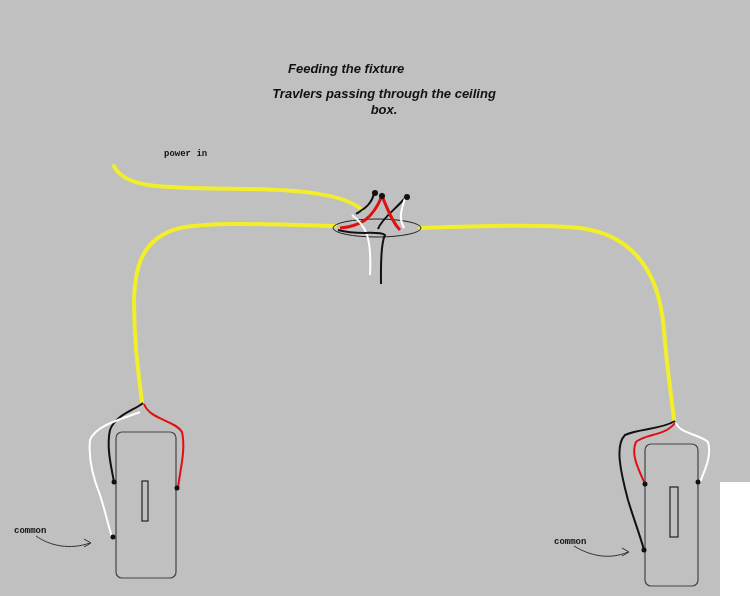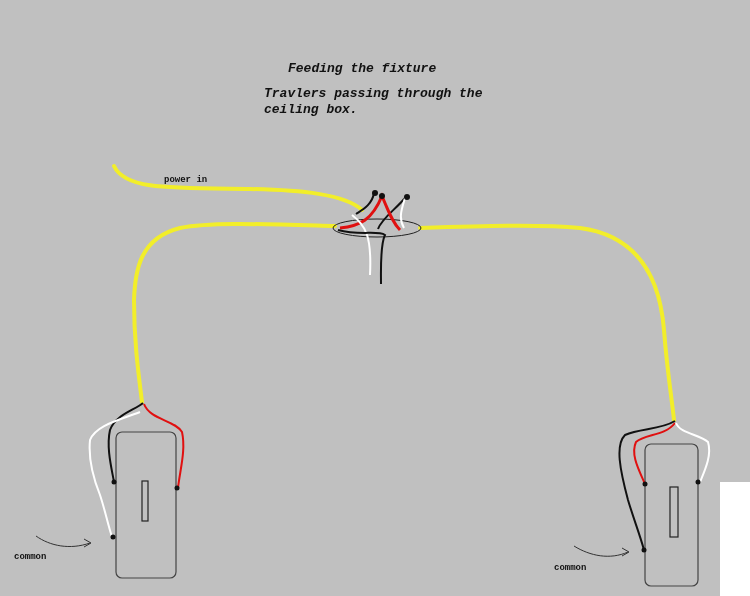--- a/index.html
+++ b/index.html
@@ -1,21 +1,21 @@
 <!DOCTYPE html>
 <html><head>
   <meta charset="utf-8">
   <style>
     html, body { margin:0; padding:0; }
     body { width:750px; height:596px; background:#c0c0c0; position:relative; overflow:hidden; }
     .canvas { position:absolute; left:0; top:0; width:750px; height:596px; }
-    .title { position:absolute; font-family:Liberation Mono, monospace; font-style:italic; font-weight:bold; font-size:13px; color:#111; }
+    .title { position:absolute; font-family:Liberation Sans, sans-serif; font-style:italic; font-weight:bold; font-size:13px; color:#111;text-align:center; }
     .title1 { left:288px; top:61px; }
     .title2 { left:264px; top:86px; width:240px; line-height:16px; }
-    .mono { position:absolute; font-family:"Liberation Mono", monospace; font-weight:bold; font-size:9px; color:#111;margin-top:26px; }
+    .mono { position:absolute; font-family:"Liberation Mono", monospace; font-weight:bold; font-size:9px; color:#111; }
     .power { left:164px; top:149px; }
     .common-left { left:14px; top:526px; }
     .common-right { left:554px; top:537px; }
     .white-patch { position:absolute; left:720px; top:482px; width:30px; height:114px; background:#ffffff; }
   </style>
 </head>
 <body>
 
 <svg class="canvas" viewBox="0 0 750 596" xmlns="http://www.w3.org/2000/svg">
 

